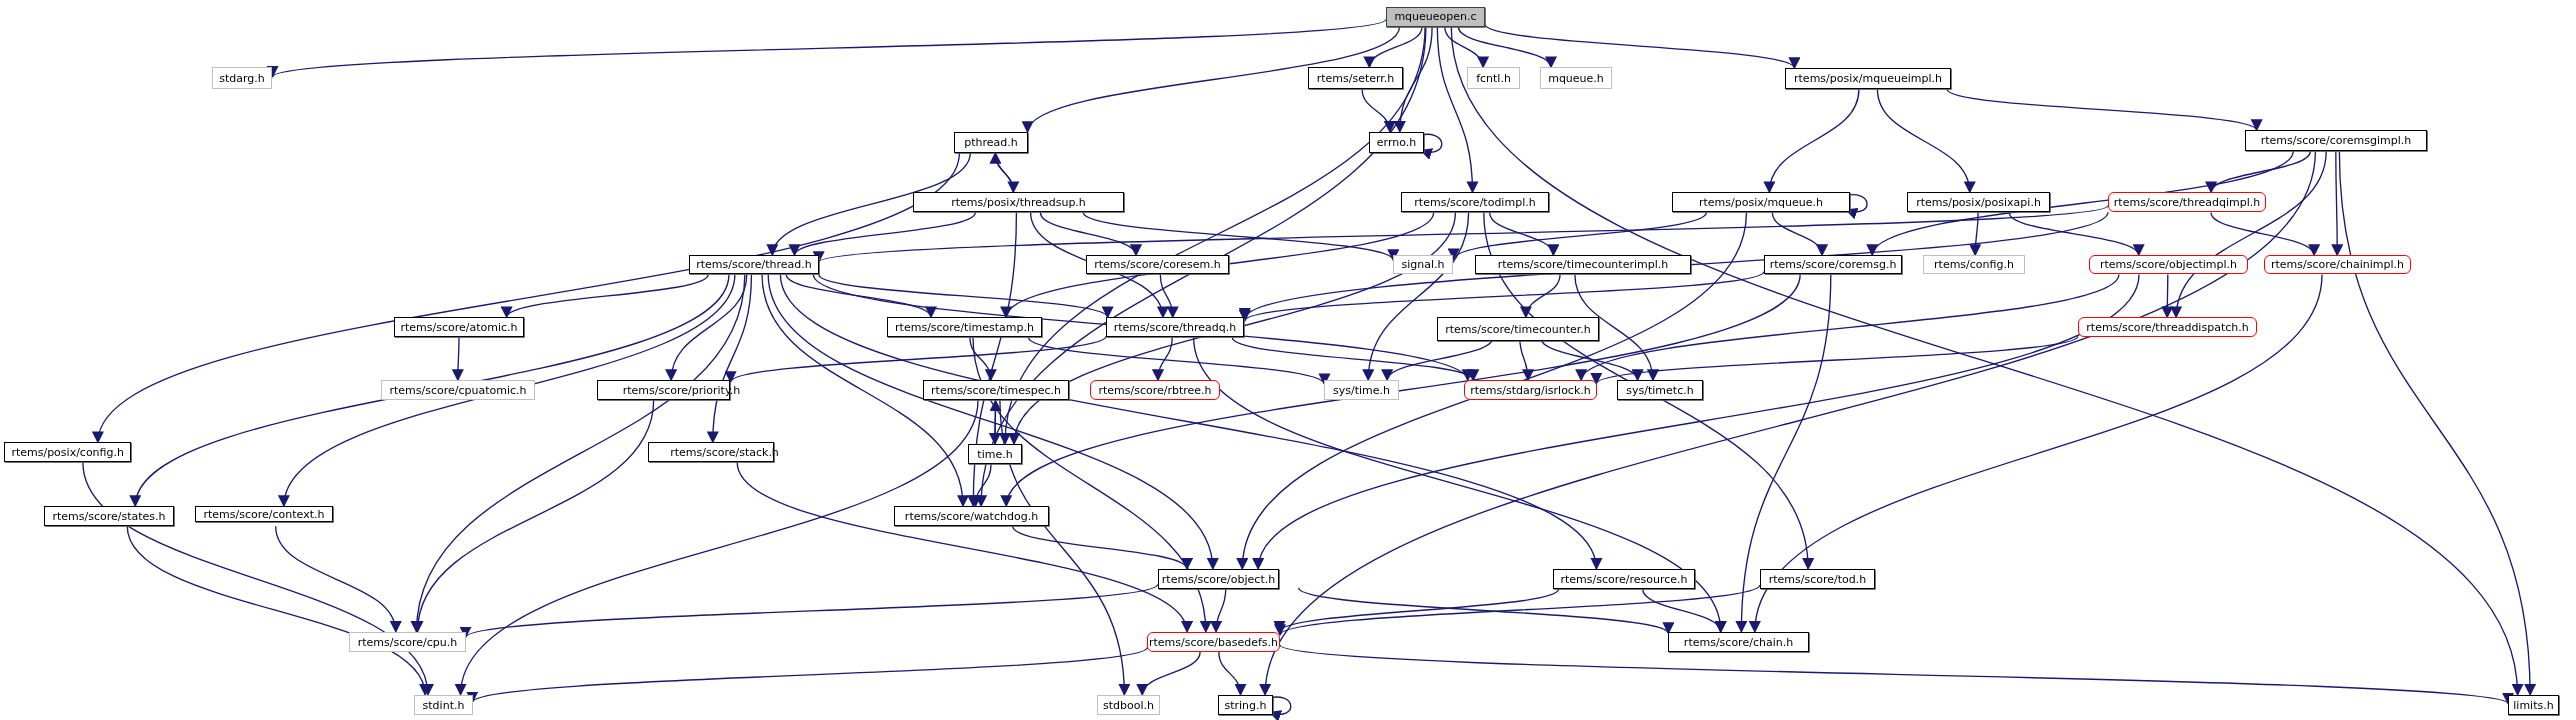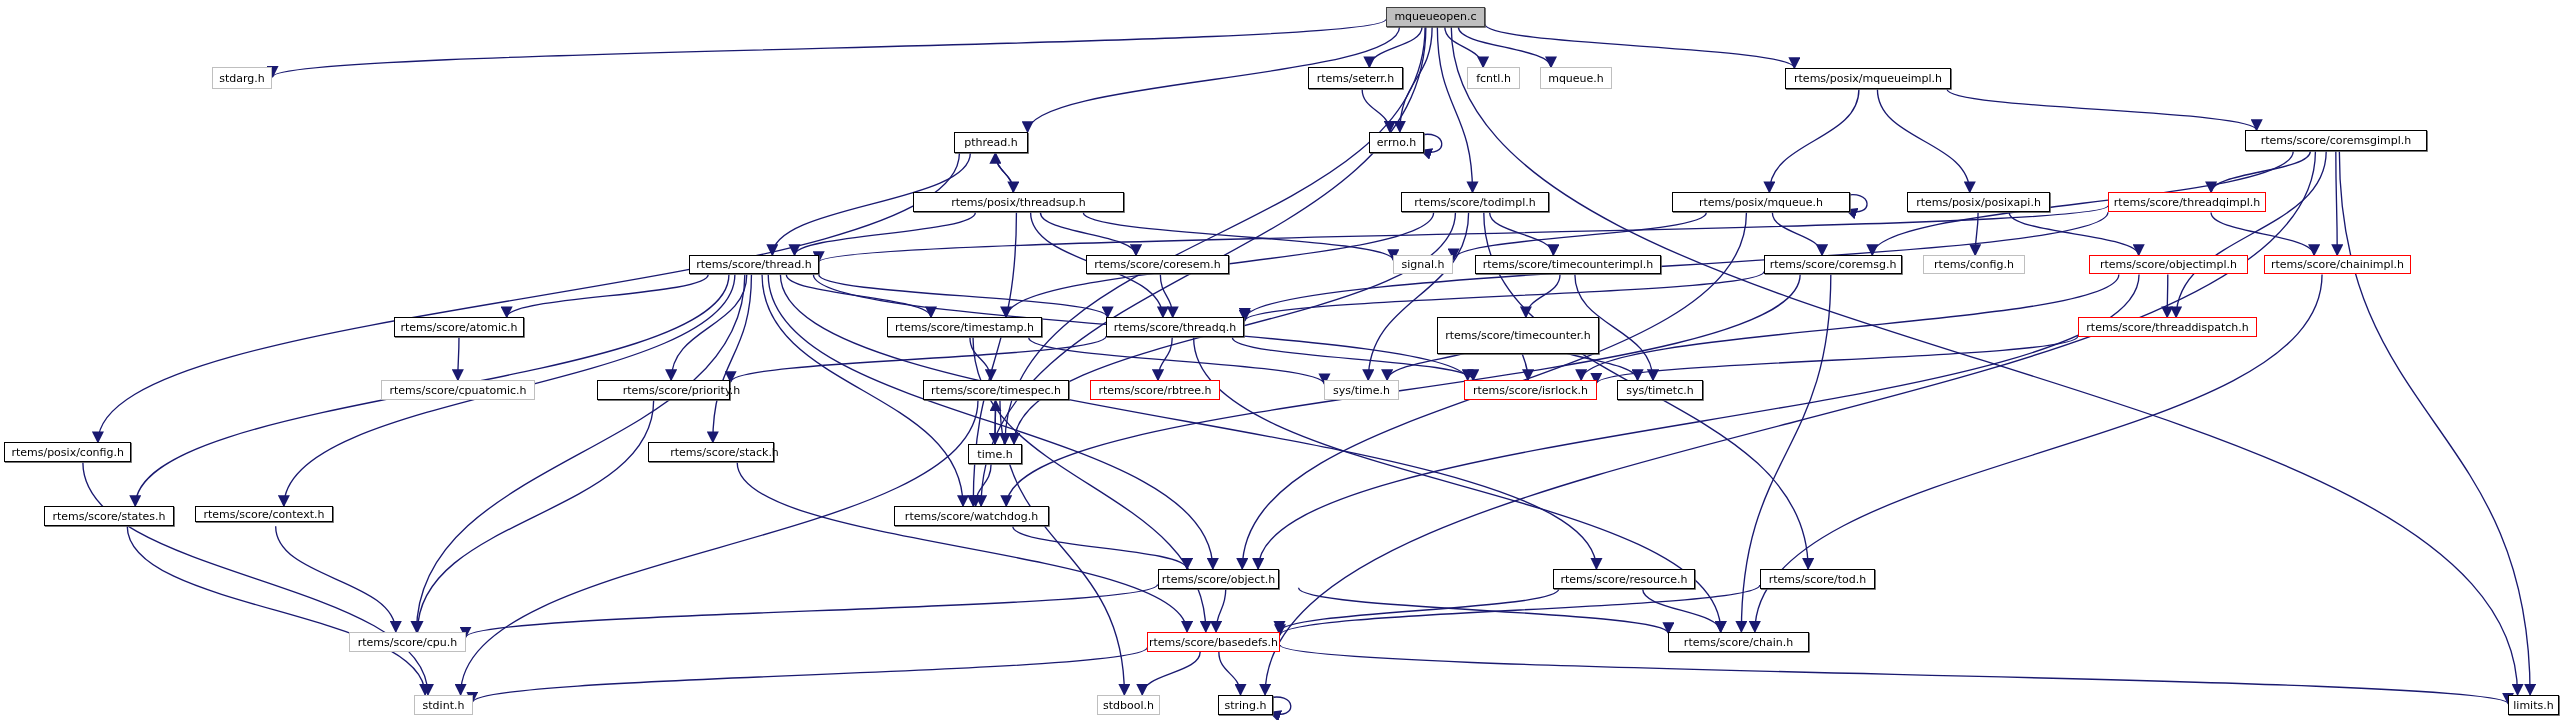--- a/index.html
+++ b/index.html
@@ -4,21 +4,21 @@
 <style>
   html, body { margin: 0; padding: 0; background: #ffffff; }
   body { width: 2576px; height: 721px; position: relative; overflow: hidden;
          font-family: "DejaVu Sans", sans-serif; }
   #graph { position: absolute; left: 0; top: 0; width: 2576px; height: 721px; }
   .node { position: absolute; box-sizing: border-box; background: #ffffff;
           border: 1.7px solid #000000; font-size: 11px; color: #000000;
           display: flex; align-items: center; justify-content: center;
           white-space: nowrap; box-shadow: 0.8px 0.8px 0 #555; }
   .node.ext { border-color: #bfbfbf; box-shadow: none; }
-  .node.red { border-color: #ff0000; box-shadow: none; }
+  .node.red { border-color: #ff0000; box-shadow: none; border-radius: 6px; }
   .node.root { background: #bfbfbf; border-color: #404040; }
 </style>
 </head>
 <body>
 
 <svg id="graph" xmlns="http://www.w3.org/2000/svg" width="2576" height="721" viewBox="0 0 3071 859">
   <defs>
     <marker id="arrow" viewBox="0 0 10 10" refX="9" refY="5" markerWidth="9" markerHeight="9" orient="auto-start-reverse">
       <path d="M0,0 L10,5 L0,10 z" fill="#191970"></path>
     </marker>
@@ -139,36 +139,36 @@
     <div class="node normal" style="left: 1369px; top: 132px; width: 55px; height: 21px;">errno.h</div>
     <div class="node normal" style="left: 2245px; top: 130px; width: 182px; height: 21px;">rtems/score/coremsgimpl.h</div>
     <div class="node normal" style="left: 913px; top: 192px; width: 211px; height: 20px;">rtems/posix/threadsup.h</div>
     <div class="node normal" style="left: 1401px; top: 192px; width: 148px; height: 20px;">rtems/score/todimpl.h</div>
     <div class="node normal" style="left: 1672px; top: 192px; width: 178px; height: 20px;">rtems/posix/mqueue.h</div>
     <div class="node normal" style="left: 1907px; top: 192px; width: 143px; height: 20px;">rtems/posix/posixapi.h</div>
     <div class="node red" style="left: 2108px; top: 192px; width: 158px; height: 20px;">rtems/score/threadqimpl.h</div>
     <div class="node normal" style="left: 689px; top: 255px; width: 130px; height: 19.3px;">rtems/score/thread.h</div>
     <div class="node normal" style="left: 1086px; top: 255px; width: 143px; height: 19.3px;">rtems/score/coresem.h</div>
     <div class="node ext" style="left: 1393px; top: 255px; width: 60px; height: 19.3px;">signal.h</div>
-    <div class="node normal" style="left: 1475px; top: 255px; width: 186px; height: 19.3px; text-align: right;">rtems/score/timecounterimpl.h</div>
+    <div class="node normal" style="left: 1475px; top: 255px; width: 216px; height: 19.3px; text-align: right;">rtems/score/timecounterimpl.h</div>
     <div class="node normal" style="left: 1764px; top: 255px; width: 138px; height: 19.3px;">rtems/score/coremsg.h</div>
     <div class="node ext" style="left: 1923px; top: 255px; width: 102px; height: 19.3px;">rtems/config.h</div>
     <div class="node red" style="left: 2089px; top: 255px; width: 159px; height: 19.3px;">rtems/score/objectimpl.h</div>
     <div class="node red" style="left: 2264px; top: 255px; width: 147px; height: 19.3px;">rtems/score/chainimpl.h</div>
     <div class="node normal" style="left: 394px; top: 317px; width: 130px; height: 20px;">rtems/score/atomic.h</div>
     <div class="node normal" style="left: 887px; top: 317px; width: 155px; height: 20px;">rtems/score/timestamp.h</div>
     <div class="node normal" style="left: 1106px; top: 317px; width: 138px; height: 20px;">rtems/score/threadq.h</div>
-    <div class="node normal" style="left: 1437px; top: 317px; width: 162px; height: 37px;">rtems/score/timecounter.h</div>
+    <div class="node normal" style="left: 1437px; top: 317px; width: 162px; height: 24px;">rtems/score/timecounter.h</div>
     <div class="node red" style="left: 2078px; top: 317px; width: 179px; height: 20px;">rtems/score/threaddispatch.h</div>
     <div class="node ext" style="left: 381px; top: 380px; width: 154px; height: 20px;">rtems/score/cpuatomic.h</div>
     <div class="node normal" style="left: 597px; top: 380px; width: 133px; height: 20px; padding-left: 36px;">rtems/score/priority.h</div>
     <div class="node normal" style="left: 923px; top: 380px; width: 146px; height: 20px;">rtems/score/timespec.h</div>
     <div class="node red" style="left: 1090px; top: 380px; width: 130px; height: 20px;">rtems/score/rbtree.h</div>
     <div class="node ext" style="left: 1324px; top: 380px; width: 75px; height: 20px;">sys/time.h</div>
-    <div class="node red" style="left: 1464px; top: 380px; width: 133px; height: 20px;">rtems/score/isrlock.h</div>
+    <div class="node red" style="left: 1464px; top: 380px; width: 133px; height: 20px;">rtems/stdarg/isrlock.h</div>
     <div class="node normal" style="left: 1617px; top: 380px; width: 86px; height: 20px;">sys/timetc.h</div>
     <div class="node normal" style="left: 4.2px; top: 442px; width: 127px; height: 20px;">rtems/posix/config.h</div>
     <div class="node normal" style="left: 648px; top: 442px; width: 126px; height: 20px; padding-left: 27px;">rtems/score/stack.h</div>
     <div class="node normal" style="left: 968px; top: 444px; width: 54px; height: 20px;">time.h</div>
     <div class="node normal" style="left: 44px; top: 506px; width: 130px; height: 20px;">rtems/score/states.h</div>
     <div class="node normal" style="left: 195px; top: 506px; width: 138px; height: 16px;">rtems/score/context.h</div>
     <div class="node normal" style="left: 894px; top: 506px; width: 155px; height: 20px;">rtems/score/watchdog.h</div>
     <div class="node normal" style="left: 1158px; top: 569px; width: 121px; height: 20px;">rtems/score/object.h</div>
     <div class="node normal" style="left: 1553px; top: 569px; width: 142px; height: 20px;">rtems/score/resource.h</div>
     <div class="node normal" style="left: 1760px; top: 569px; width: 115px; height: 20px;">rtems/score/tod.h</div>

